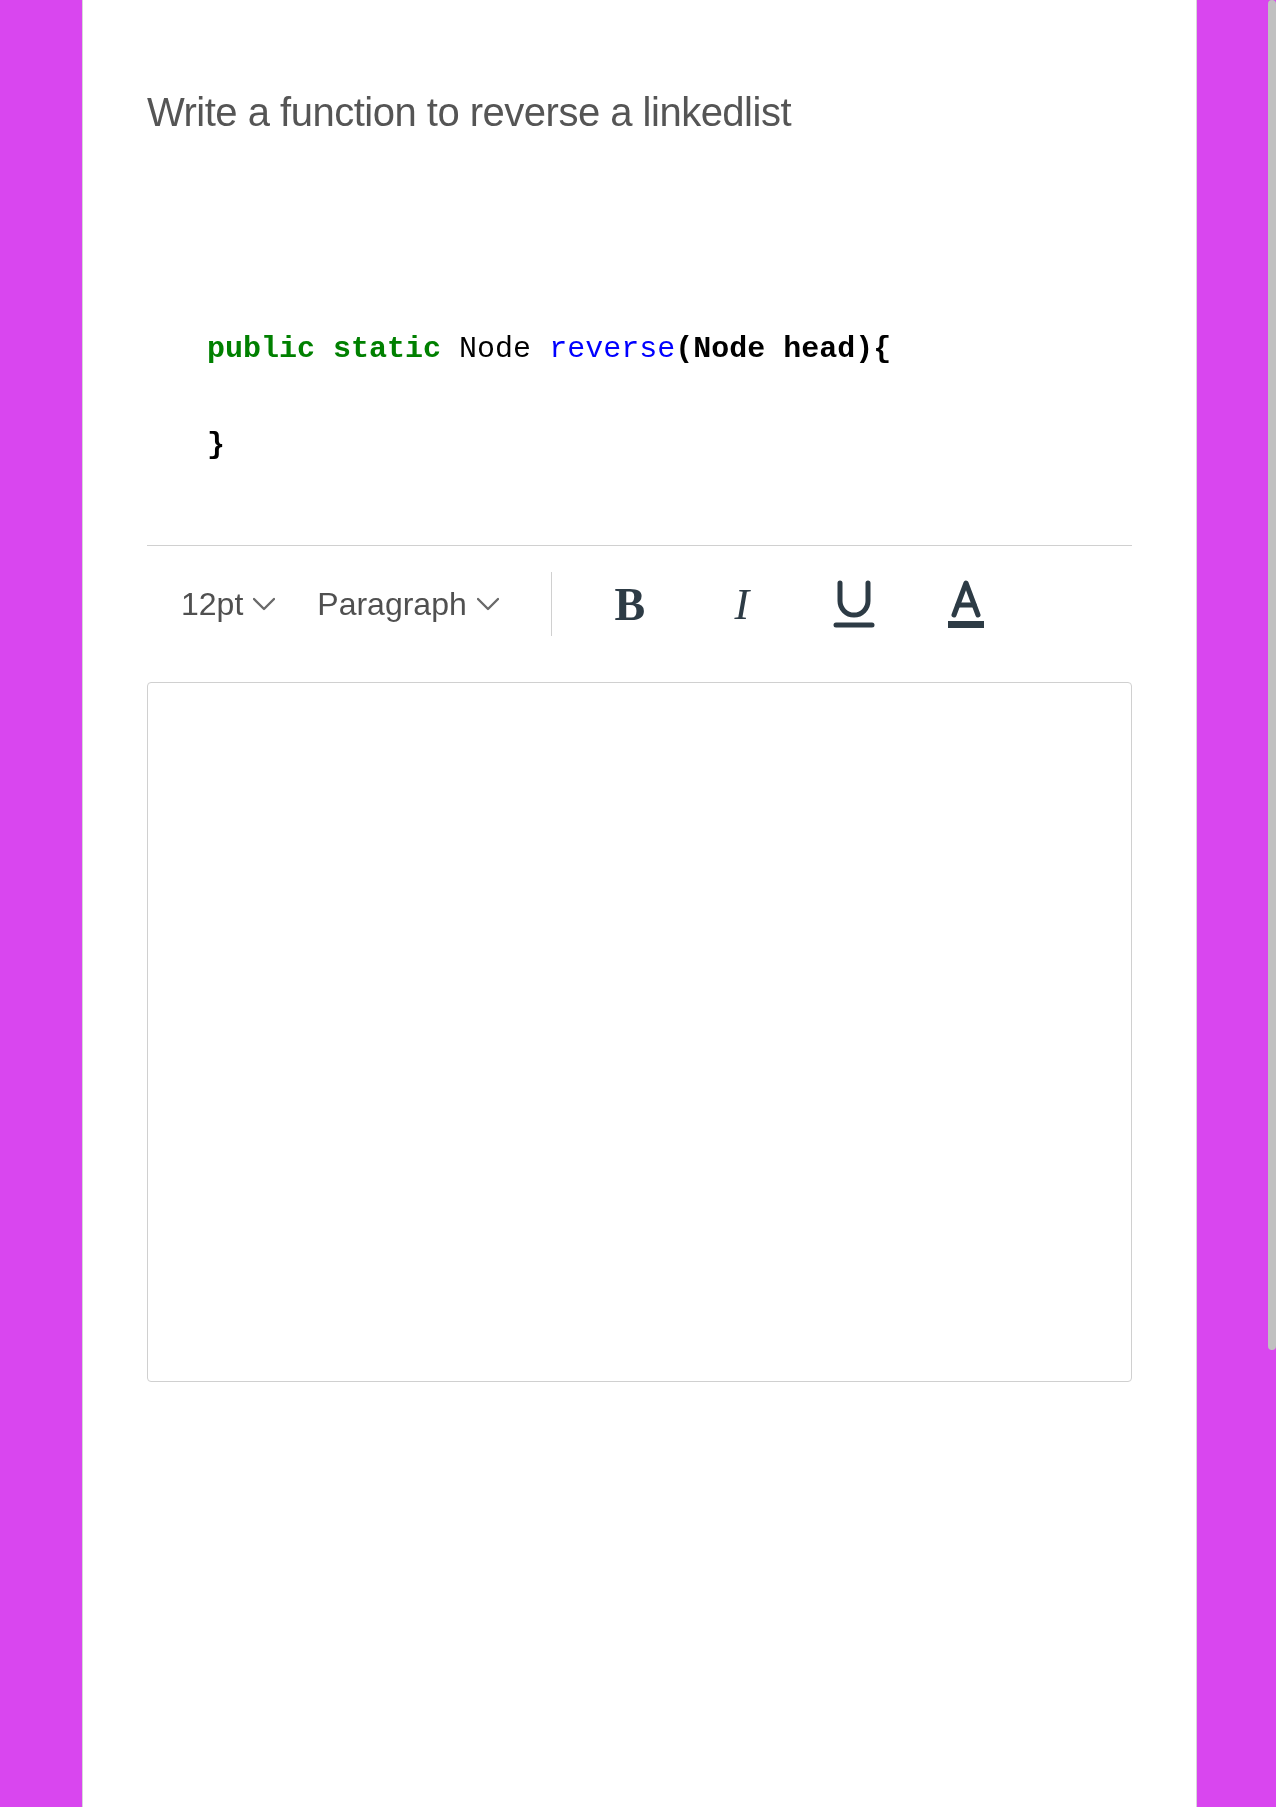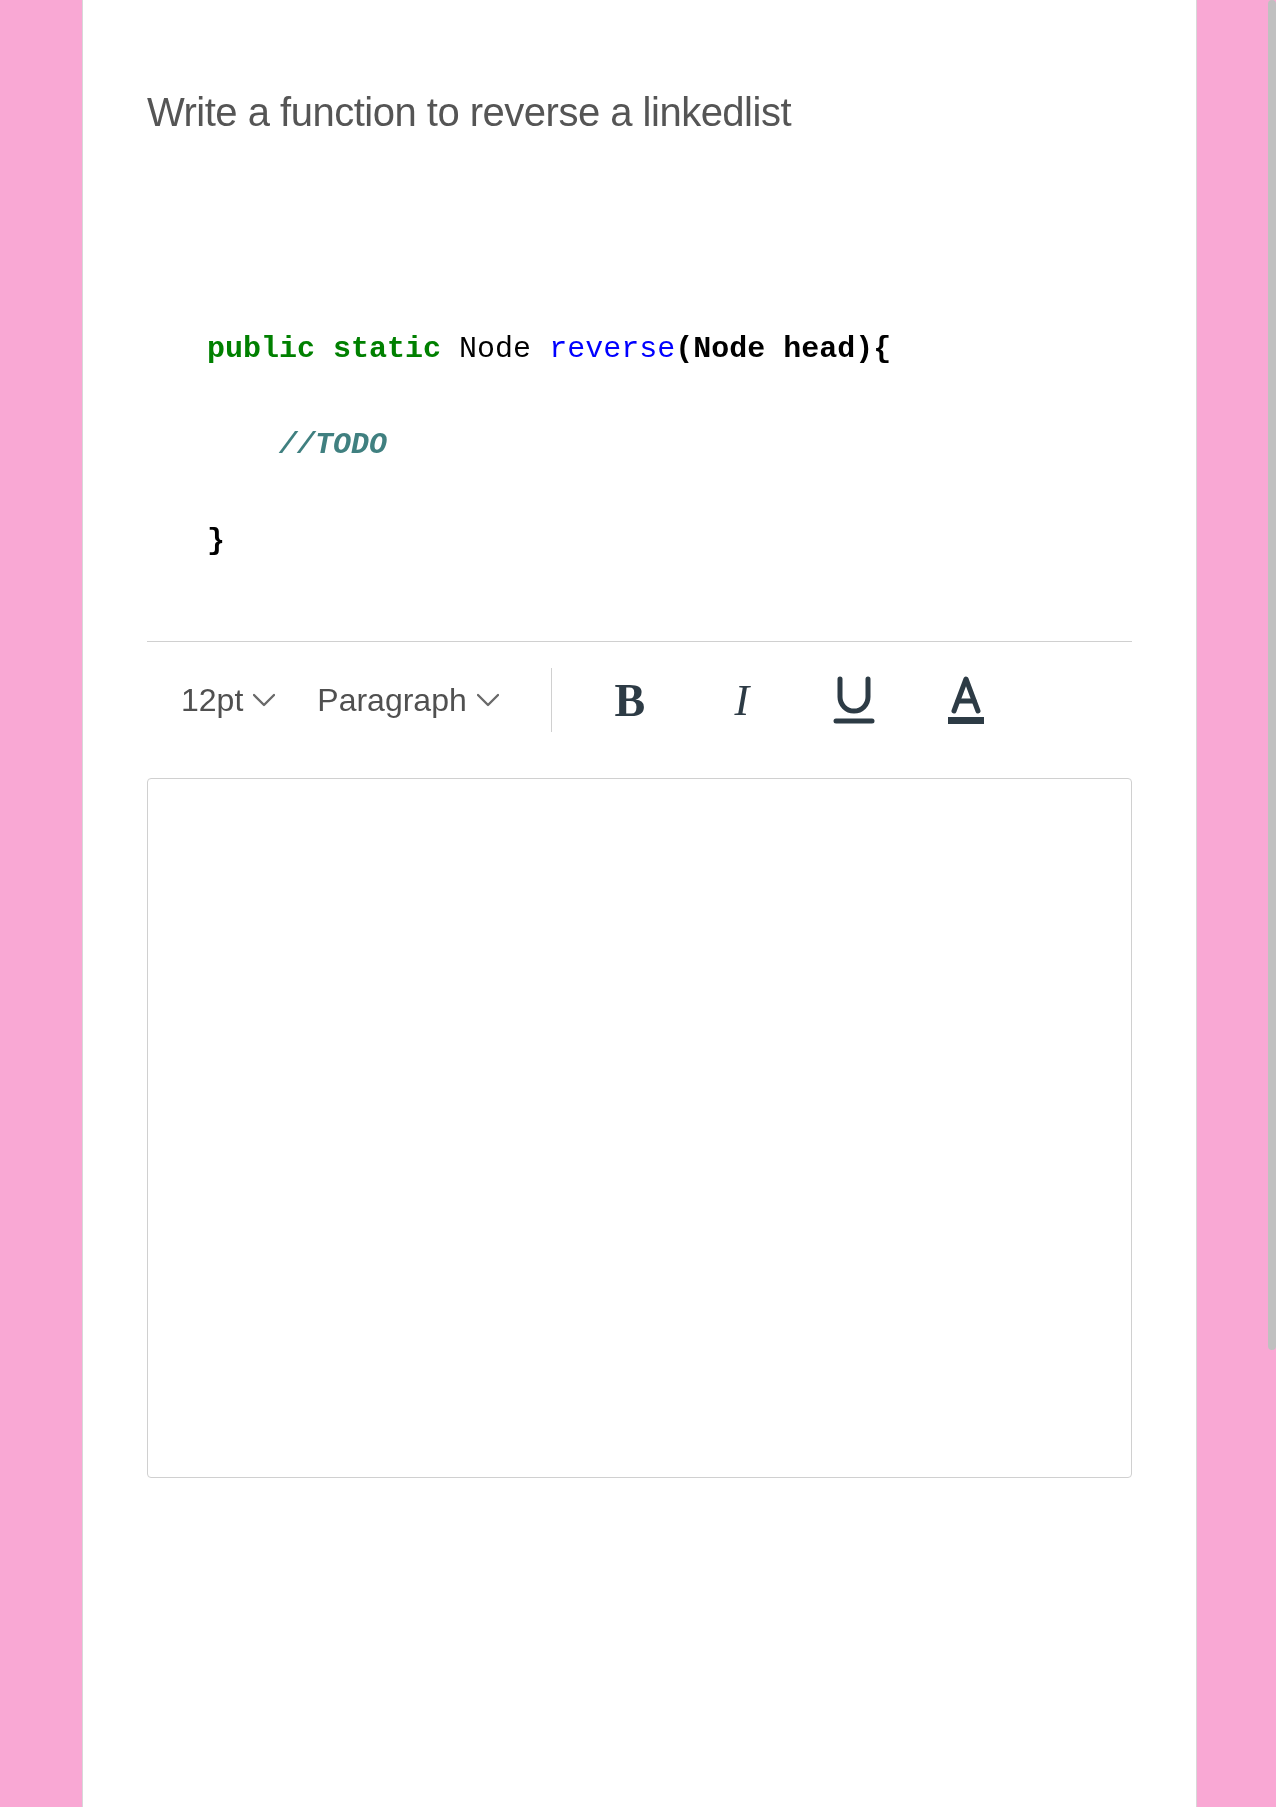--- a/index.html
+++ b/index.html
@@ -15,21 +15,21 @@
       height: 1807px;
       position: relative;
     }
     
     .outer-frame {
       position: absolute;
       left: 0;
       top: 0;
       width: 1276px;
       height: 1807px;
-      background: #f9a8d4;
+      background: #d946ef;
     }
     
     .scrollbar {
       position: absolute;
       right: 0;
       top: 0;
       width: 8px;
       height: 1807px;
       background: transparent;
     }
@@ -192,21 +192,20 @@
 <div class="outer-frame">
 
   <div class="content-panel">
 
     <div class="question-section">
 
       <h1 class="question-title">Write a function to reverse a linkedlist</h1>
 
       <div class="code-block">
         <div class="code-line"><span class="k-public">public</span> <span class="k-static">static</span> <span class="k-type">Node</span> <span class="k-fn">reverse</span><span class="k-plain">(Node head){</span></div>
-        <div class="code-line">    <span class="k-comment">//TODO</span></div>
         <div class="code-line"><span class="k-plain">}</span></div>
       </div>
 
     </div>
 
     <hr class="editor-divider">
 
     <div class="editor-toolbar">
 
       <div class="toolbar-dropdown dd-font">

